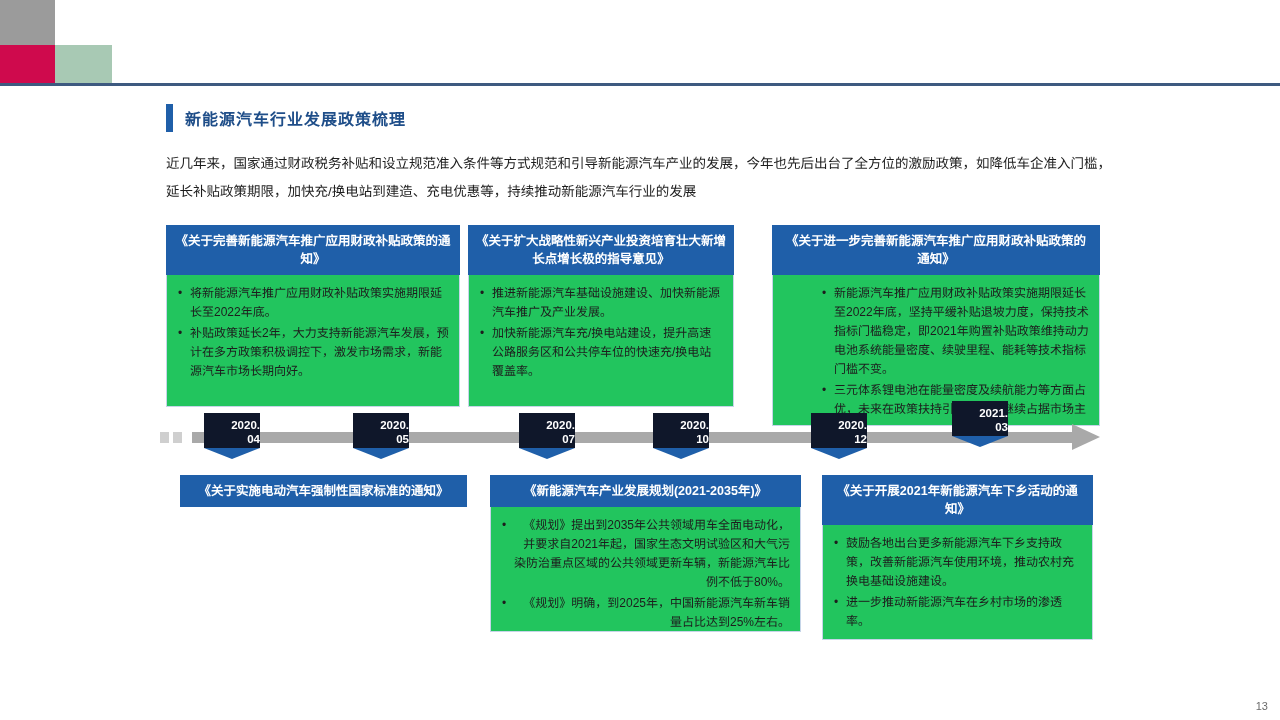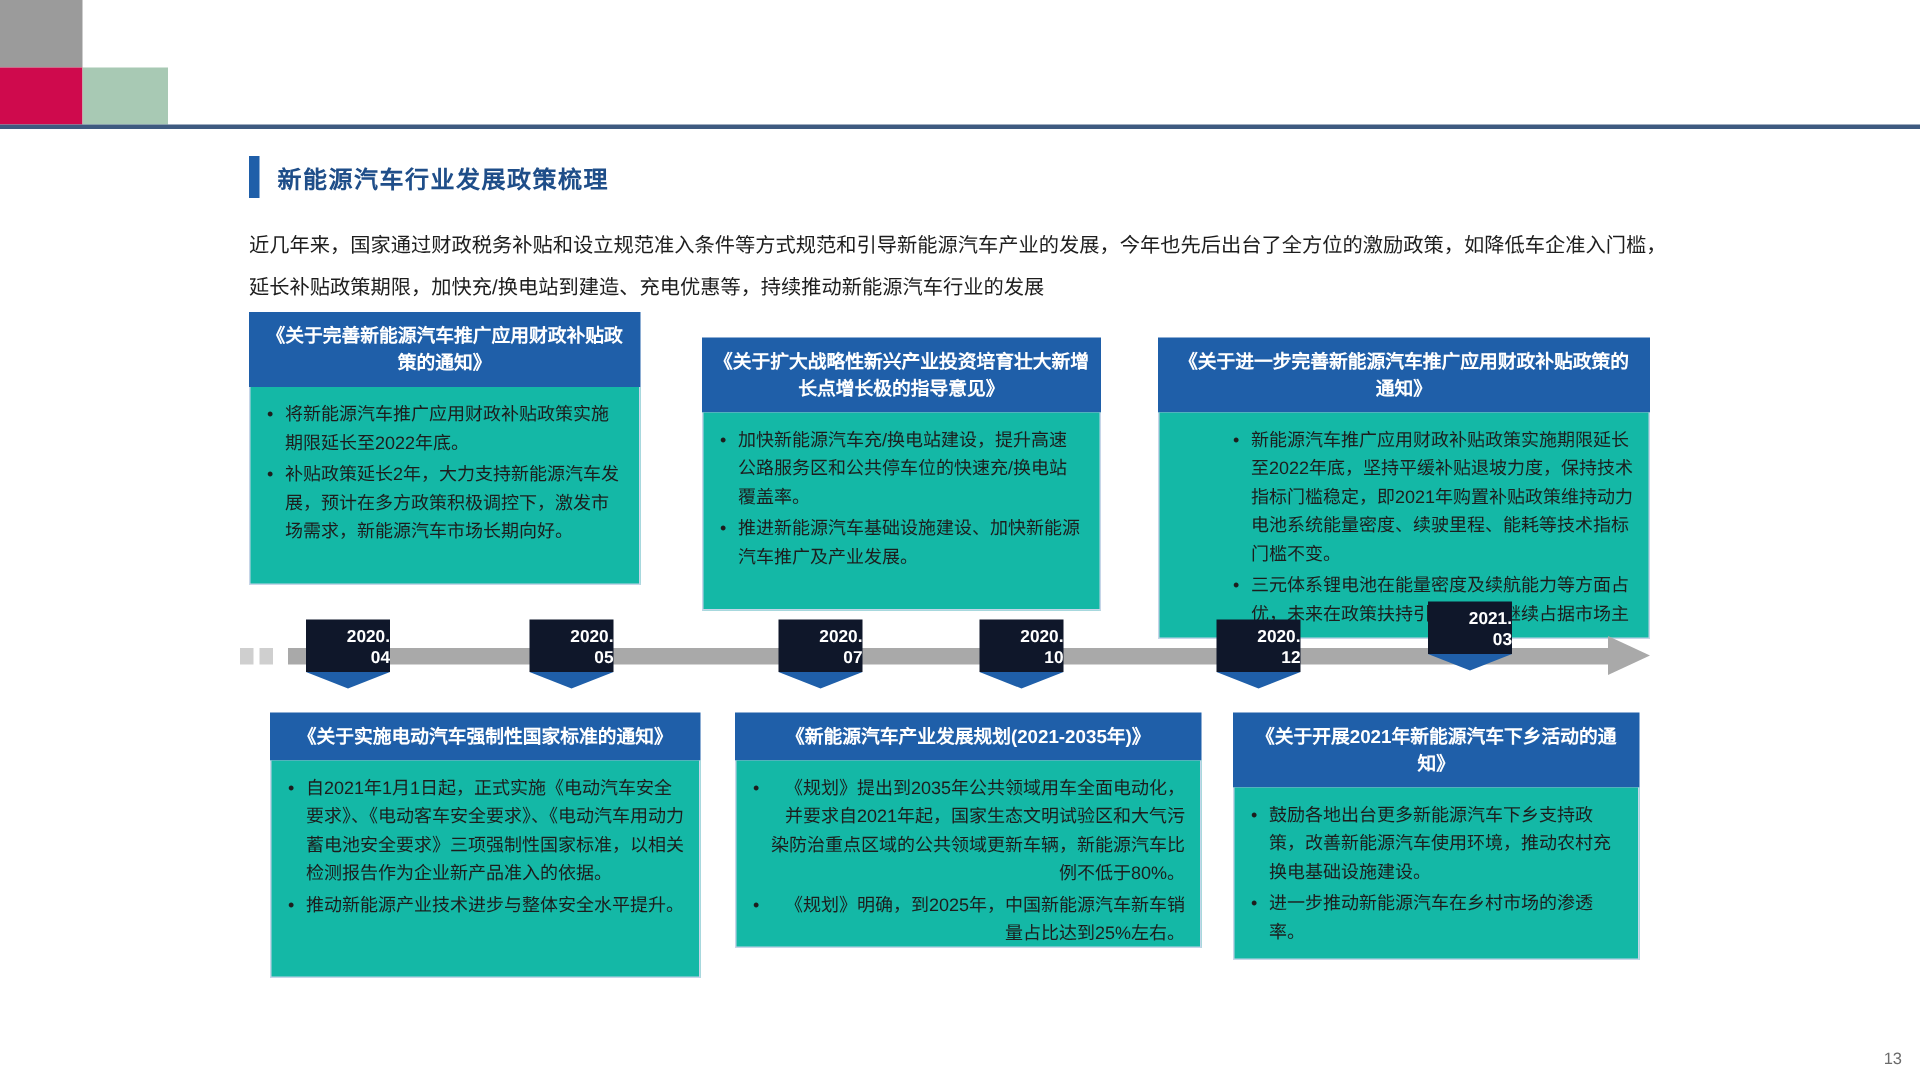--- a/index.html
+++ b/index.html
@@ -74,21 +74,21 @@
   .card-head {
     background: #1f5fa9;
     color: #ffffff;
     font-size: 12.5px;
     font-weight: bold;
     text-align: center;
     padding: 7px 8px;
     line-height: 18px;
   }
   .card-body {
-    background: #14b8a6;
+    background: #22c55e;
     border: 1px solid #c6d5e8;
     border-top: none;
     padding: 9px 10px 10px 6px;
   }
   .card-body ul {
     margin: 0;
     padding-left: 17px;
     list-style: none;
   }
   .card-body li {
@@ -167,36 +167,36 @@
 <div class="deco-green"></div>
 <div class="deco-rule"></div>
 
 <div class="title-bar">
   <div class="title-mark"></div>
   <div class="title-text">新能源汽车行业发展政策梳理</div>
 </div>
 
 <div class="intro">近几年来，国家通过财政税务补贴和设立规范准入条件等方式规范和引导新能源汽车产业的发展，今年也先后出台了全方位的激励政策，如降低车企准入门槛，延长补贴政策期限，加快充/换电站到建造、充电优惠等，持续推动新能源汽车行业的发展</div>
 
-<div class="card" style="left:166px; top:208px; width:261px;">
+<div class="card" style="left:166px; top:225px; width:294px;">
   <div class="card-head">《关于完善新能源汽车推广应用财政补贴政策的通知》</div>
   <div class="card-body" style="height:112px;">
     <ul>
       <li>将新能源汽车推广应用财政补贴政策实施期限延长至2022年底。</li>
       <li>补贴政策延长2年，大力支持新能源汽车发展，预计在多方政策积极调控下，激发市场需求，新能源汽车市场长期向好。</li>
     </ul>
   </div>
 </div>
 
 <div class="card" style="left:468px; top:225px; width:266px;">
   <div class="card-head">《关于扩大战略性新兴产业投资培育壮大新增长点增长极的指导意见》</div>
   <div class="card-body" style="height:112px;">
     <ul>
+      <li>推进新能源汽车基础设施建设、加快新能源汽车推广及产业发展。</li>
       <li>加快新能源汽车充/换电站建设，提升高速公路服务区和公共停车位的快速充/换电站覆盖率。</li>
-      <li>推进新能源汽车基础设施建设、加快新能源汽车推广及产业发展。</li>
     </ul>
   </div>
 </div>
 
 <div class="card" style="left:772px; top:225px; width:328px;">
   <div class="card-head">《关于进一步完善新能源汽车推广应用财政补贴政策的通知》</div>
   <div class="card-body" style="height:131px;padding-left:44px;">
     <ul>
       <li>新能源汽车推广应用财政补贴政策实施期限延长至2022年底，坚持平缓补贴退坡力度，保持技术指标门槛稳定，即2021年购置补贴政策维持动力电池系统能量密度、续驶里程、能耗等技术指标门槛不变。</li>
       <li>三元体系锂电池在能量密度及续航能力等方面占优，未来在政策扶持引导下可能继续占据市场主流。</li>
@@ -231,26 +231,20 @@
   <div>2020.</div>
   <div>12</div>
 </div>
 <div class="pin" style="left:952px; top:401px;">
   <div>2021.</div>
   <div>03</div>
 </div>
 
 <div class="card" style="left:180px; top:475px; width:287px;">
   <div class="card-head">《关于实施电动汽车强制性国家标准的通知》</div>
-  <div class="card-body" style="height:125px;">
-    <ul>
-      <li>自2021年1月1日起，正式实施《电动汽车安全要求》、《电动客车安全要求》、《电动汽车用动力蓄电池安全要求》三项强制性国家标准，以相关检测报告作为企业新产品准入的依据。</li>
-      <li>推动新能源产业技术进步与整体安全水平提升。</li>
-    </ul>
-  </div>
 </div>
 
 <div class="card" style="left:490px; top:475px; width:311px;">
   <div class="card-head">《新能源汽车产业发展规划(2021-2035年)》</div>
   <div class="card-body" style="height:105px;text-align:right;">
     <ul>
       <li>《规划》提出到2035年公共领域用车全面电动化，并要求自2021年起，国家生态文明试验区和大气污染防治重点区域的公共领域更新车辆，新能源汽车比例不低于80%。</li>
       <li>《规划》明确，到2025年，中国新能源汽车新车销量占比达到25%左右。</li>
     </ul>
   </div>

